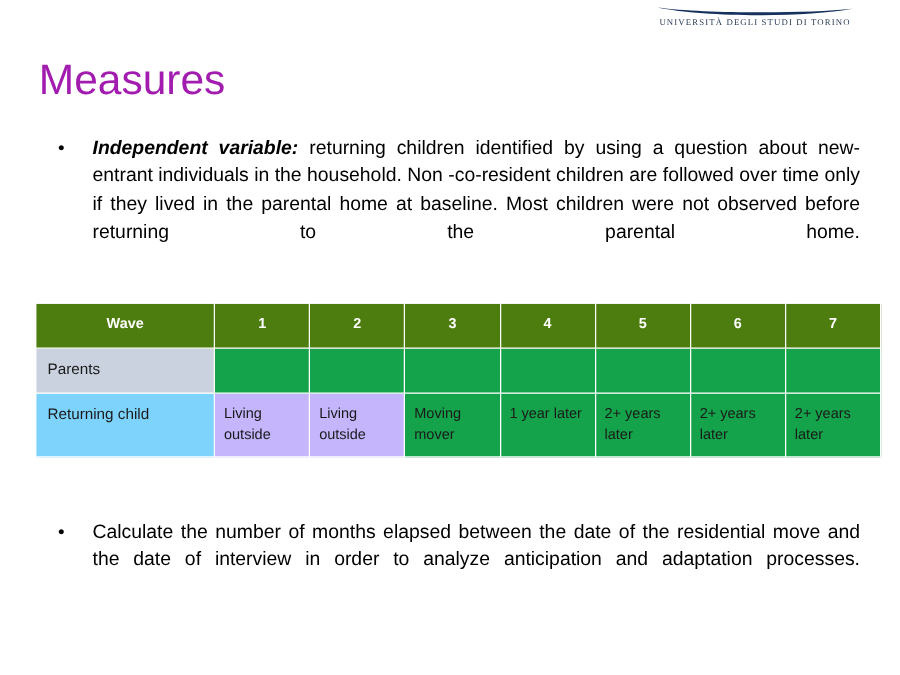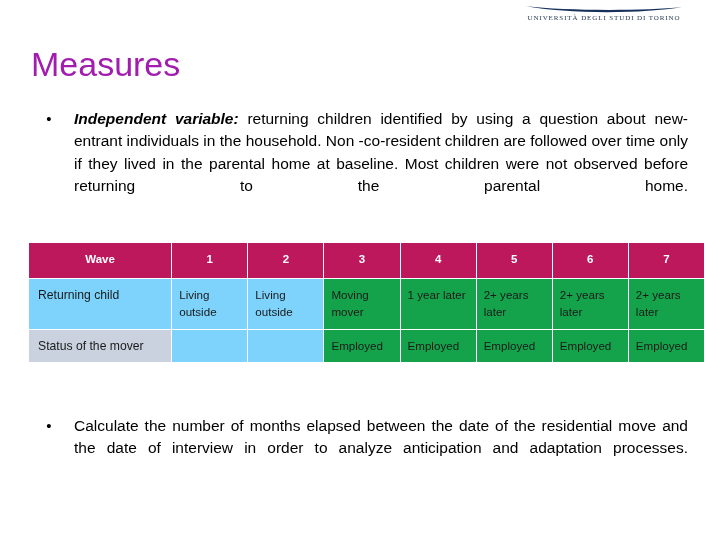--- a/index.html
+++ b/index.html
@@ -117,21 +117,21 @@
   }
   #measures-table td, #measures-table th {
     border: 1px solid #ffffff;
     padding: 0;
     vertical-align: top;
   }
   .col-label { width: 143px; }
   .col-wave  { width: 76px; }
 
   .hdr {
-    background: #be185d;
+    background: #4d7c0f;
     color: #ffffff;
     height: 35px;
   }
   .hdr .cellpad {
     padding: 10px 8px 0 8px;
     font-weight: bold;
     font-size: 11.5px;
   }
   .hdr.num .cellpad {
     text-align: center;
@@ -142,21 +142,21 @@
   .rowlabel {
     color: #1a1a1a;
     font-size: 12.2px;
   }
   .rowlabel .cellpad { padding: 9px 8px 0 9px; }
 
   .shade-dark { background: #C9D2DE; }
   .shade-light { background: #7dd3fc; }
 
   .cell-green { background: #14A34A; }
-  .cell-red   { background: #7dd3fc; }
+  .cell-red   { background: #c4b5fd; }
 
   .cell-green .cellpad,
   .cell-red .cellpad {
     color: #1a1a1a;
     padding: 7px 0 0 7px;
     font-size: 11.6px;
     line-height: 17px;
   }
 
   tr.r-parents td { height: 35px; }
@@ -213,20 +213,46 @@
         </th>
       <th class="hdr num">
           <div class="cellpad">6</div>
         </th>
       <th class="hdr num">
           <div class="cellpad">7</div>
         </th>
     </tr>
   </thead>
   <tbody>
+    <tr class="r-parents">
+      <td class="rowlabel shade-dark">
+          <div class="cellpad">Parents</div>
+        </td>
+      <td class="cell-green">
+          <div class="cellpad"></div>
+        </td>
+      <td class="cell-green">
+          <div class="cellpad"></div>
+        </td>
+      <td class="cell-green">
+          <div class="cellpad"></div>
+        </td>
+      <td class="cell-green">
+          <div class="cellpad"></div>
+        </td>
+      <td class="cell-green">
+          <div class="cellpad"></div>
+        </td>
+      <td class="cell-green">
+          <div class="cellpad"></div>
+        </td>
+      <td class="cell-green">
+          <div class="cellpad"></div>
+        </td>
+    </tr>
     <tr class="r-child">
       <td class="rowlabel shade-light">
           <div class="cellpad">Returning child</div>
         </td>
       <td class="cell-red">
           <div class="cellpad">Living outside</div>
         </td>
       <td class="cell-red">
           <div class="cellpad">Living outside</div>
         </td>
@@ -237,46 +263,20 @@
           <div class="cellpad">1 year later</div>
         </td>
       <td class="cell-green">
           <div class="cellpad">2+ years later</div>
         </td>
       <td class="cell-green">
           <div class="cellpad">2+ years later</div>
         </td>
       <td class="cell-green">
           <div class="cellpad">2+ years later</div>
-        </td>
-    </tr>
-    <tr class="r-status">
-      <td class="rowlabel shade-dark">
-          <div class="cellpad">Status of the mover</div>
-        </td>
-      <td class="cell-red">
-          <div class="cellpad"></div>
-        </td>
-      <td class="cell-red">
-          <div class="cellpad"></div>
-        </td>
-      <td class="cell-green">
-          <div class="cellpad">Employed</div>
-        </td>
-      <td class="cell-green">
-          <div class="cellpad">Employed</div>
-        </td>
-      <td class="cell-green">
-          <div class="cellpad">Employed</div>
-        </td>
-      <td class="cell-green">
-          <div class="cellpad">Employed</div>
-        </td>
-      <td class="cell-green">
-          <div class="cellpad">Employed</div>
         </td>
     </tr>
   </tbody>
 </table>
 
 <div class="bullet-block" id="bullet-2">
   <div class="bullet-marker">•</div>
   <div class="bullet-text"><span>Calculate the number of months elapsed between the date of the residential move and the date of interview in order to analyze anticipation and adaptation processes.</span></div>
 </div>
 

